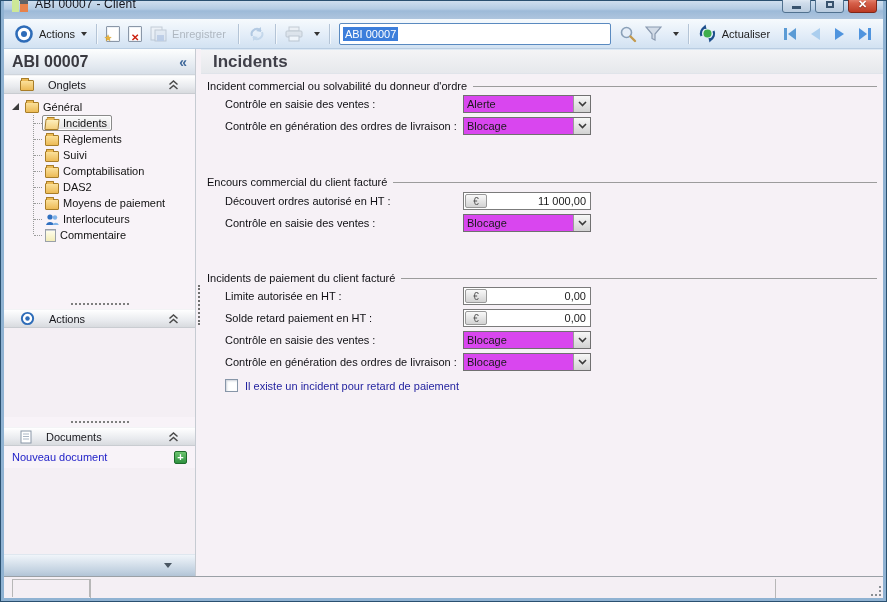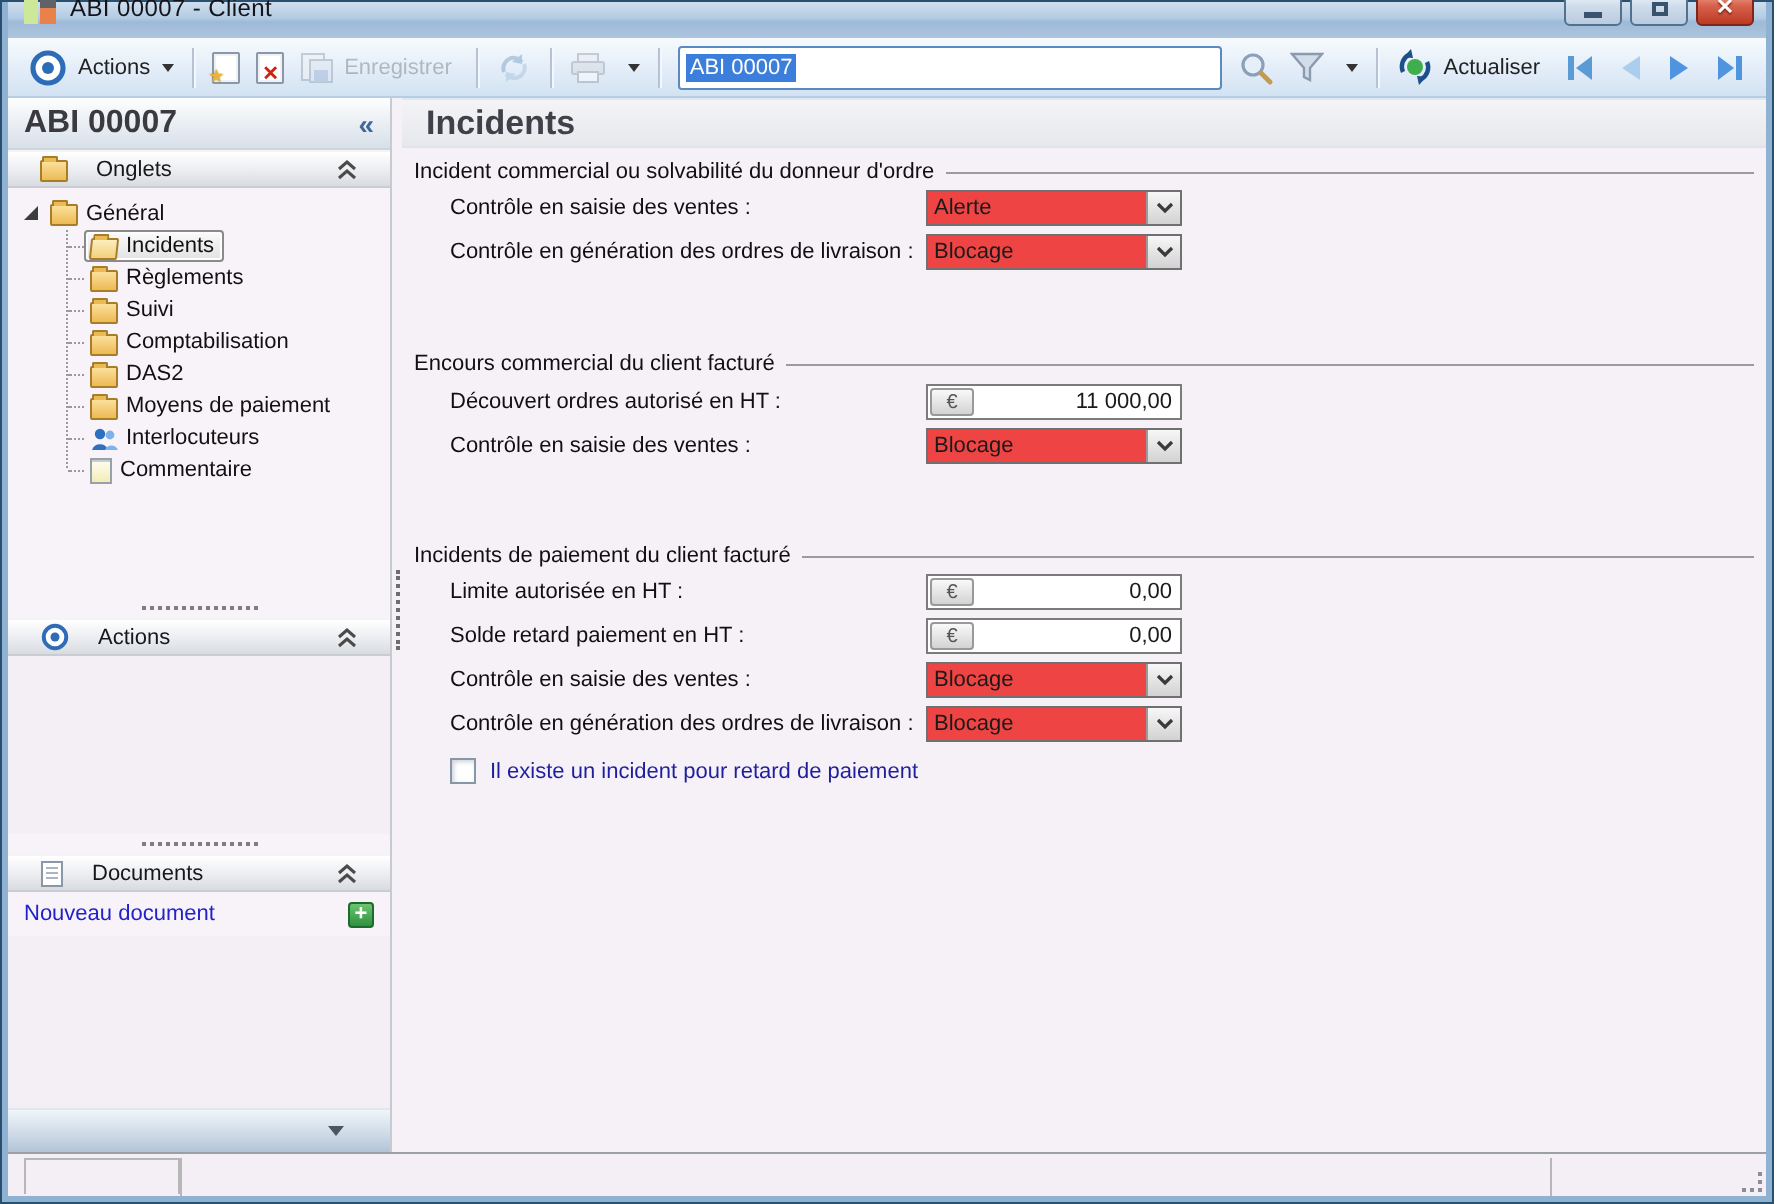--- a/index.html
+++ b/index.html
@@ -94,21 +94,21 @@
   .content-title { height:24px; background:linear-gradient(#f4f4f6, #e6e8ec); display:flex; align-items:center; padding:0 12px;
                    font-size:17px; font-weight:bold; color:#404049; border-bottom:1px solid #e0e4ea; }
   .form { position:relative; flex:1; }
   .group { position:absolute; left:0; right:6px; }
   .legend { display:flex; align-items:center; height:15px; padding-left:6px; }
   .legend .lg-text { white-space:nowrap; color:#101014; margin-right:6px; }
   .legend .lg-line { flex:1; border-top:1px solid #9c9c9c; margin-top:1px; }
   .frow { position:relative; height:22px; }
   .frow .flabel { position:absolute; left:24px; top:4px; color:#101014; white-space:pre; }
   .ctl { position:absolute; left:262px; top:1px; width:128px; height:18px; }
-  .combo { display:flex; border:1px solid #707070; background:#ef4444; height:18px; }
+  .combo { display:flex; border:1px solid #707070; background:#d946ef; height:18px; }
   .combo-text { flex:1; padding:2px 0 0 3px; }
   .combo-btn { width:17px; border-left:1px solid #9a9a9a; background:linear-gradient(#f7f7f7, #d2d2d2); display:flex; align-items:center; justify-content:center; }
   .money { display:flex; align-items:center; border:1px solid #7b7b7b; background:#fff; height:18px; padding-left:1px; }
   .euro-btn { width:22px; height:14px; border:1px solid #999; border-radius:2px; background:linear-gradient(#f9f9f9,#d3d3d3);
               display:flex; align-items:center; justify-content:center; color:#555; font-size:10px; }
   .money-val { flex:1; text-align:right; padding-right:4px; }
   .numfield { border:1px solid #7b7b7b; background:#fff; height:18px; display:flex; align-items:center; justify-content:flex-end; padding-right:4px; }
   .cbrow { position:relative; height:20px; margin-top:2px; }
   .checkbox { position:absolute; left:24px; top:3px; width:13px; height:13px; background:#fff; border:1px solid #8796a8;
               box-shadow:inset 1px 1px 2px rgba(60,80,110,.25); }

